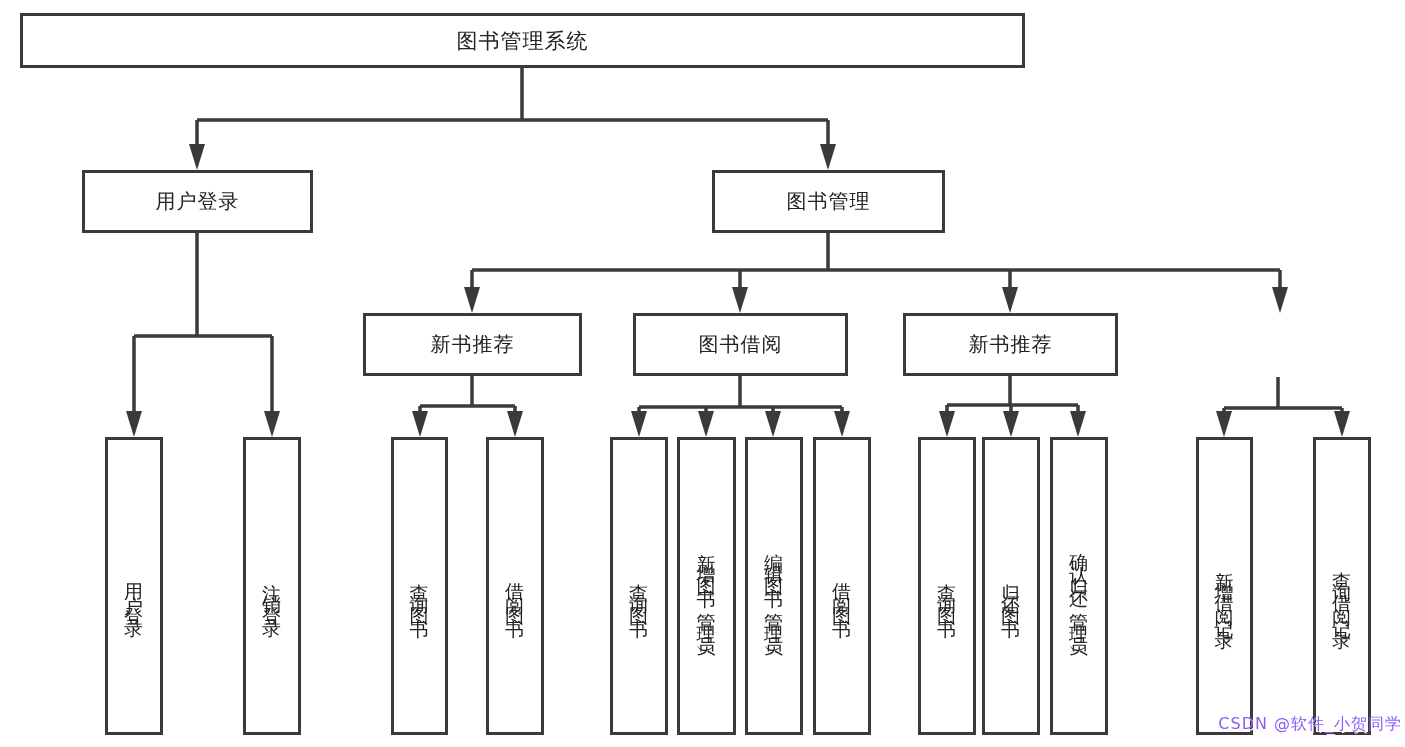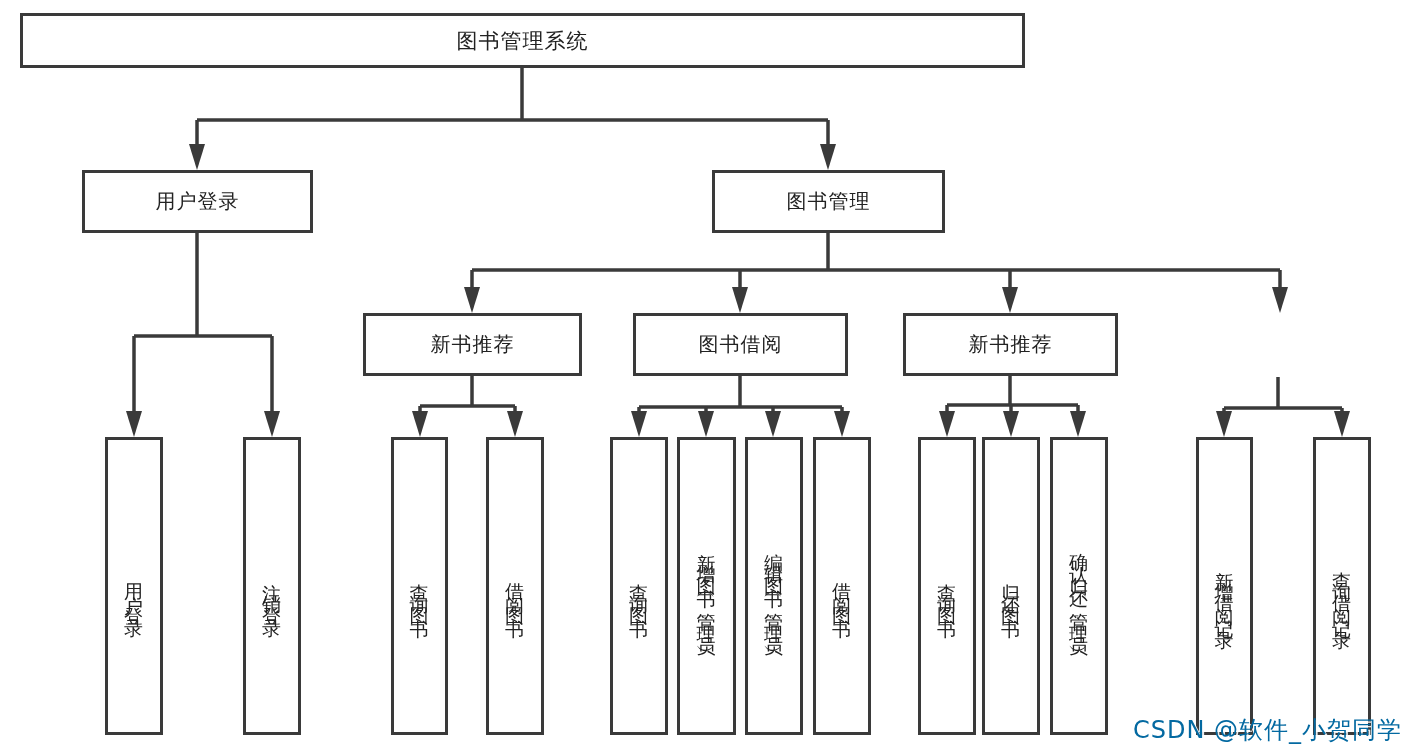--- a/index.html
+++ b/index.html
@@ -17,21 +17,21 @@
   .hbox { font-size:20px; letter-spacing:1px; }
   .hbox.root { font-size:21px;text-align:center; }
   .vbox .vtext {
     writing-mode:vertical-rl; text-orientation:mixed;
     font-size:19px; letter-spacing:12px; margin-bottom:-12px;
     white-space:nowrap; line-height:1;
   }
   #wires { position:absolute; left:0; top:0; z-index:1; }
   .watermark {
     position:absolute; right:3px; top:714px; z-index:5;
-    font-size:24px; letter-spacing:1px; color:#0369a1;
+    font-size:16px; letter-spacing:1px; color:#8b5cf6;
     text-shadow:2px 2px 0 rgba(255,255,255,0.9);
     white-space:nowrap;
   }
 </style>
 </head>
 <body>
 
 <div class="stage">
 
   <svg id="wires" width="1405" height="747">

